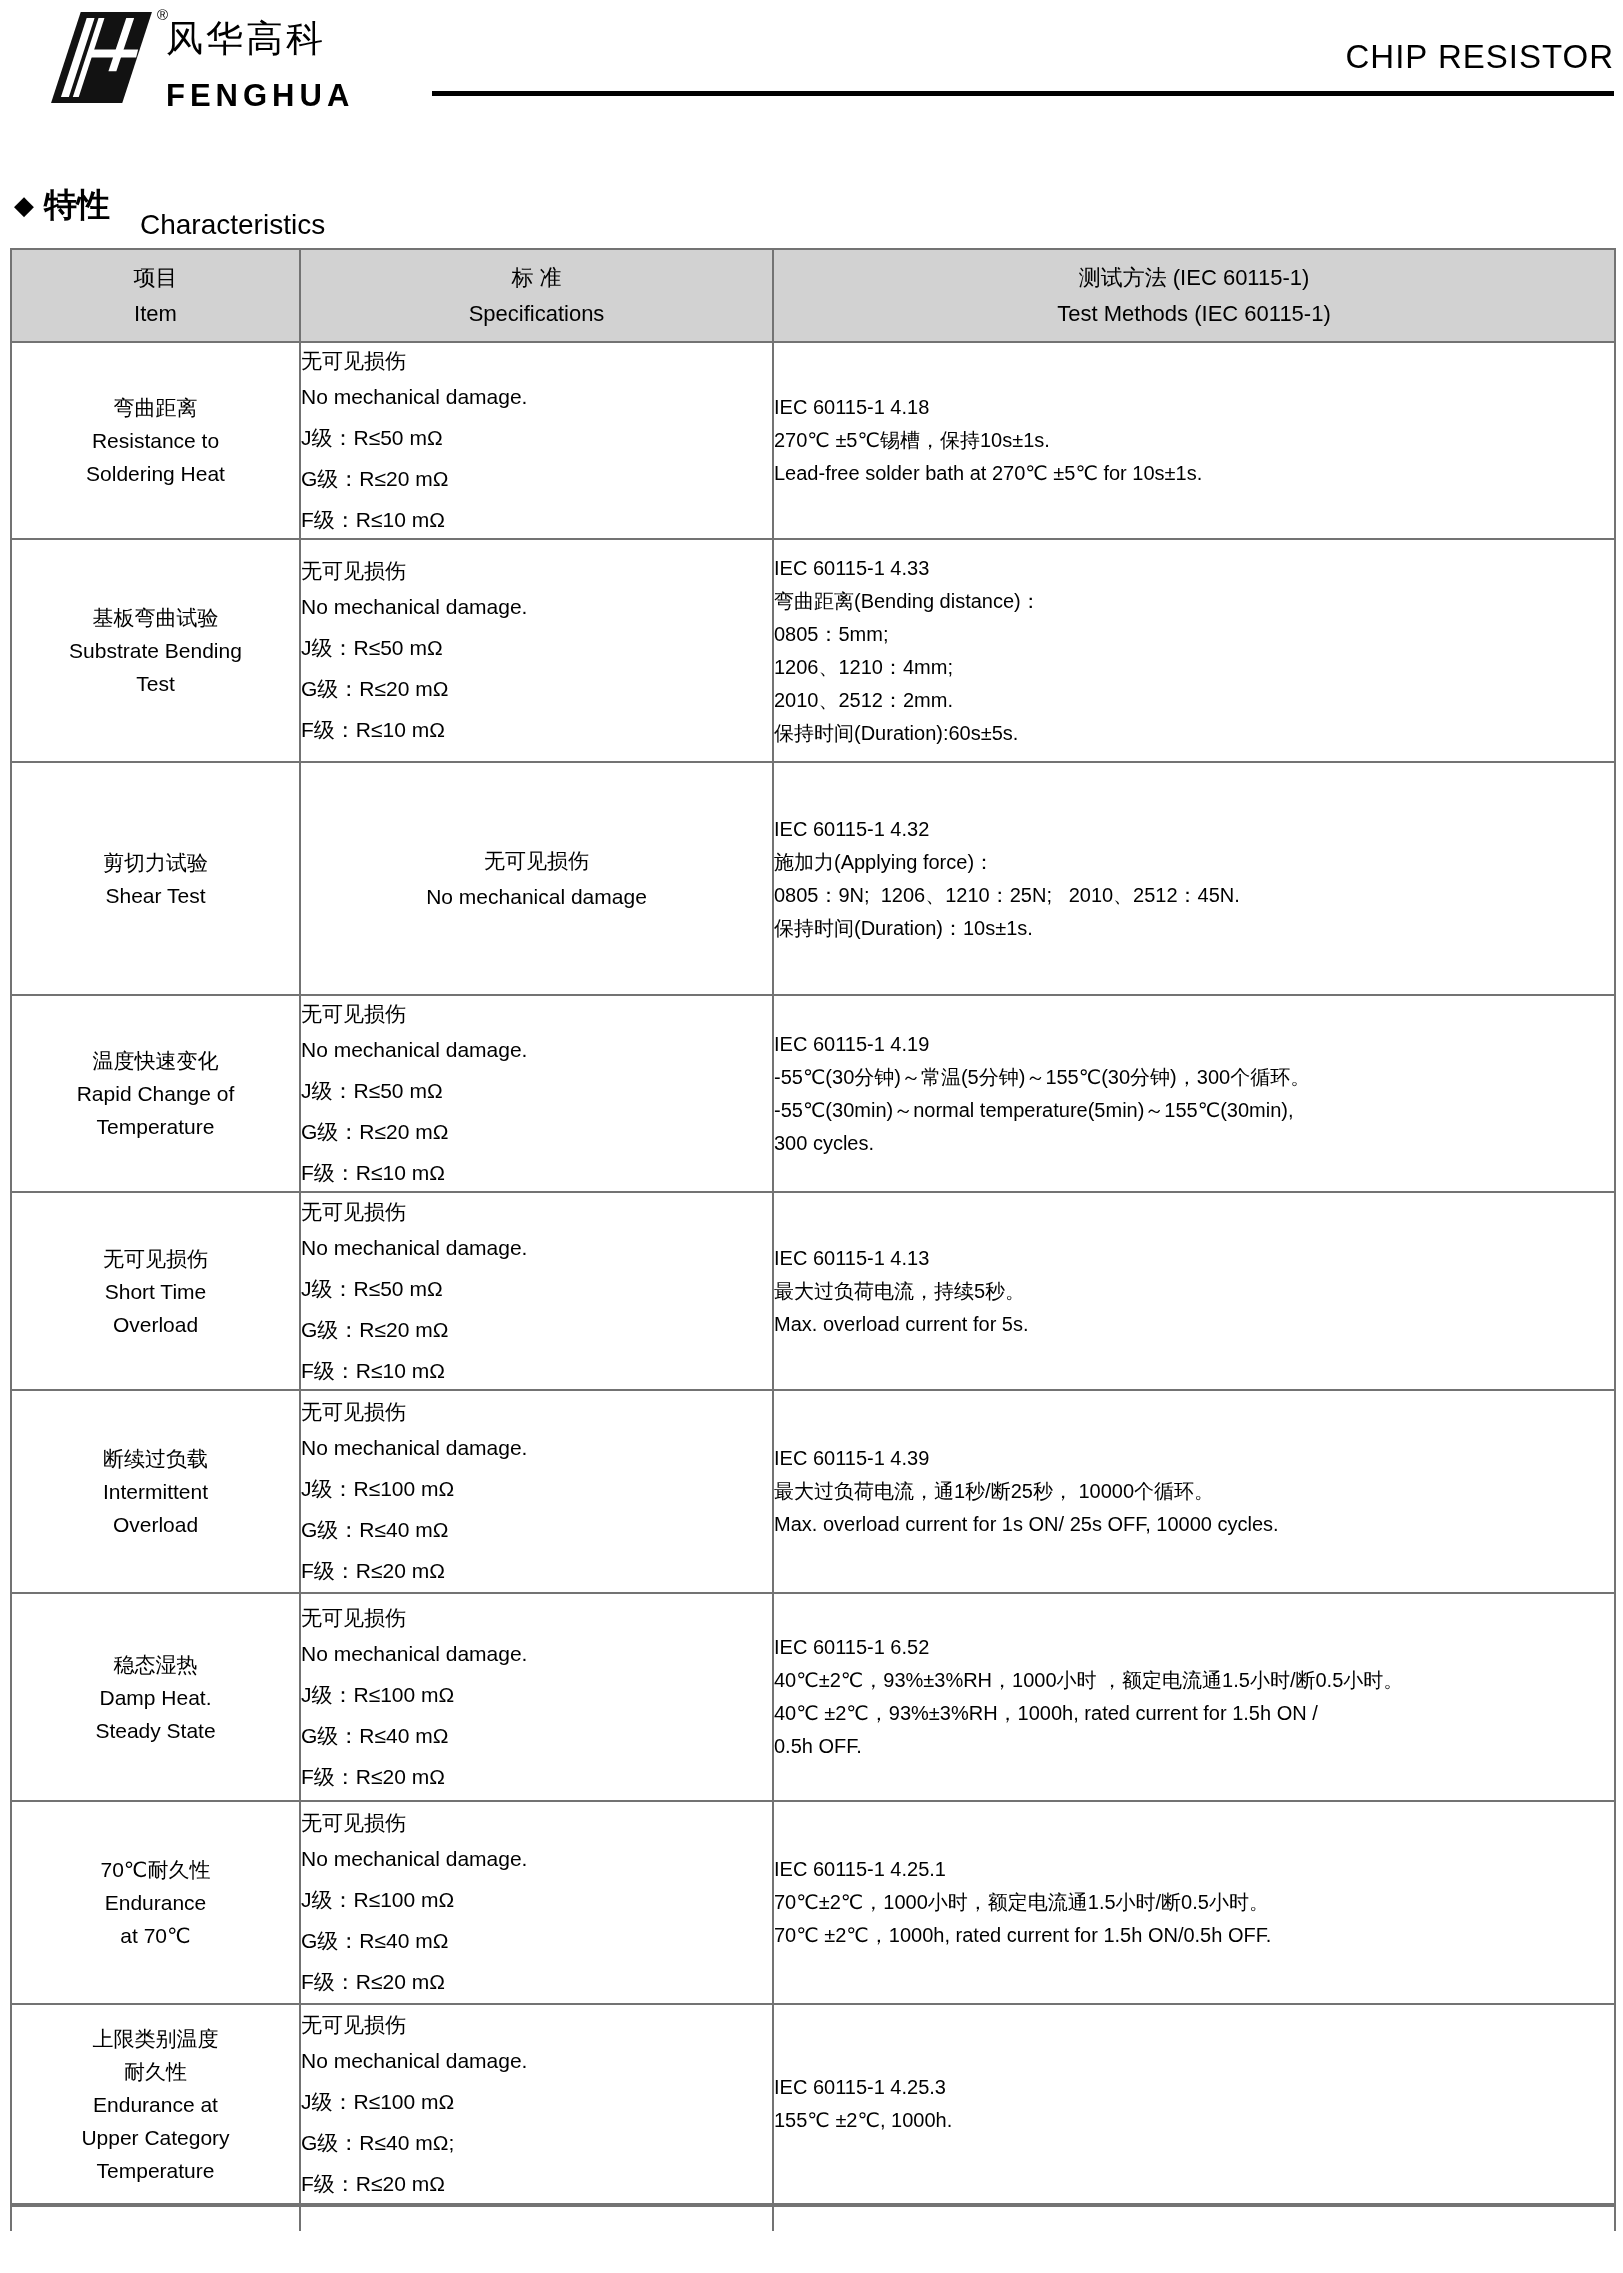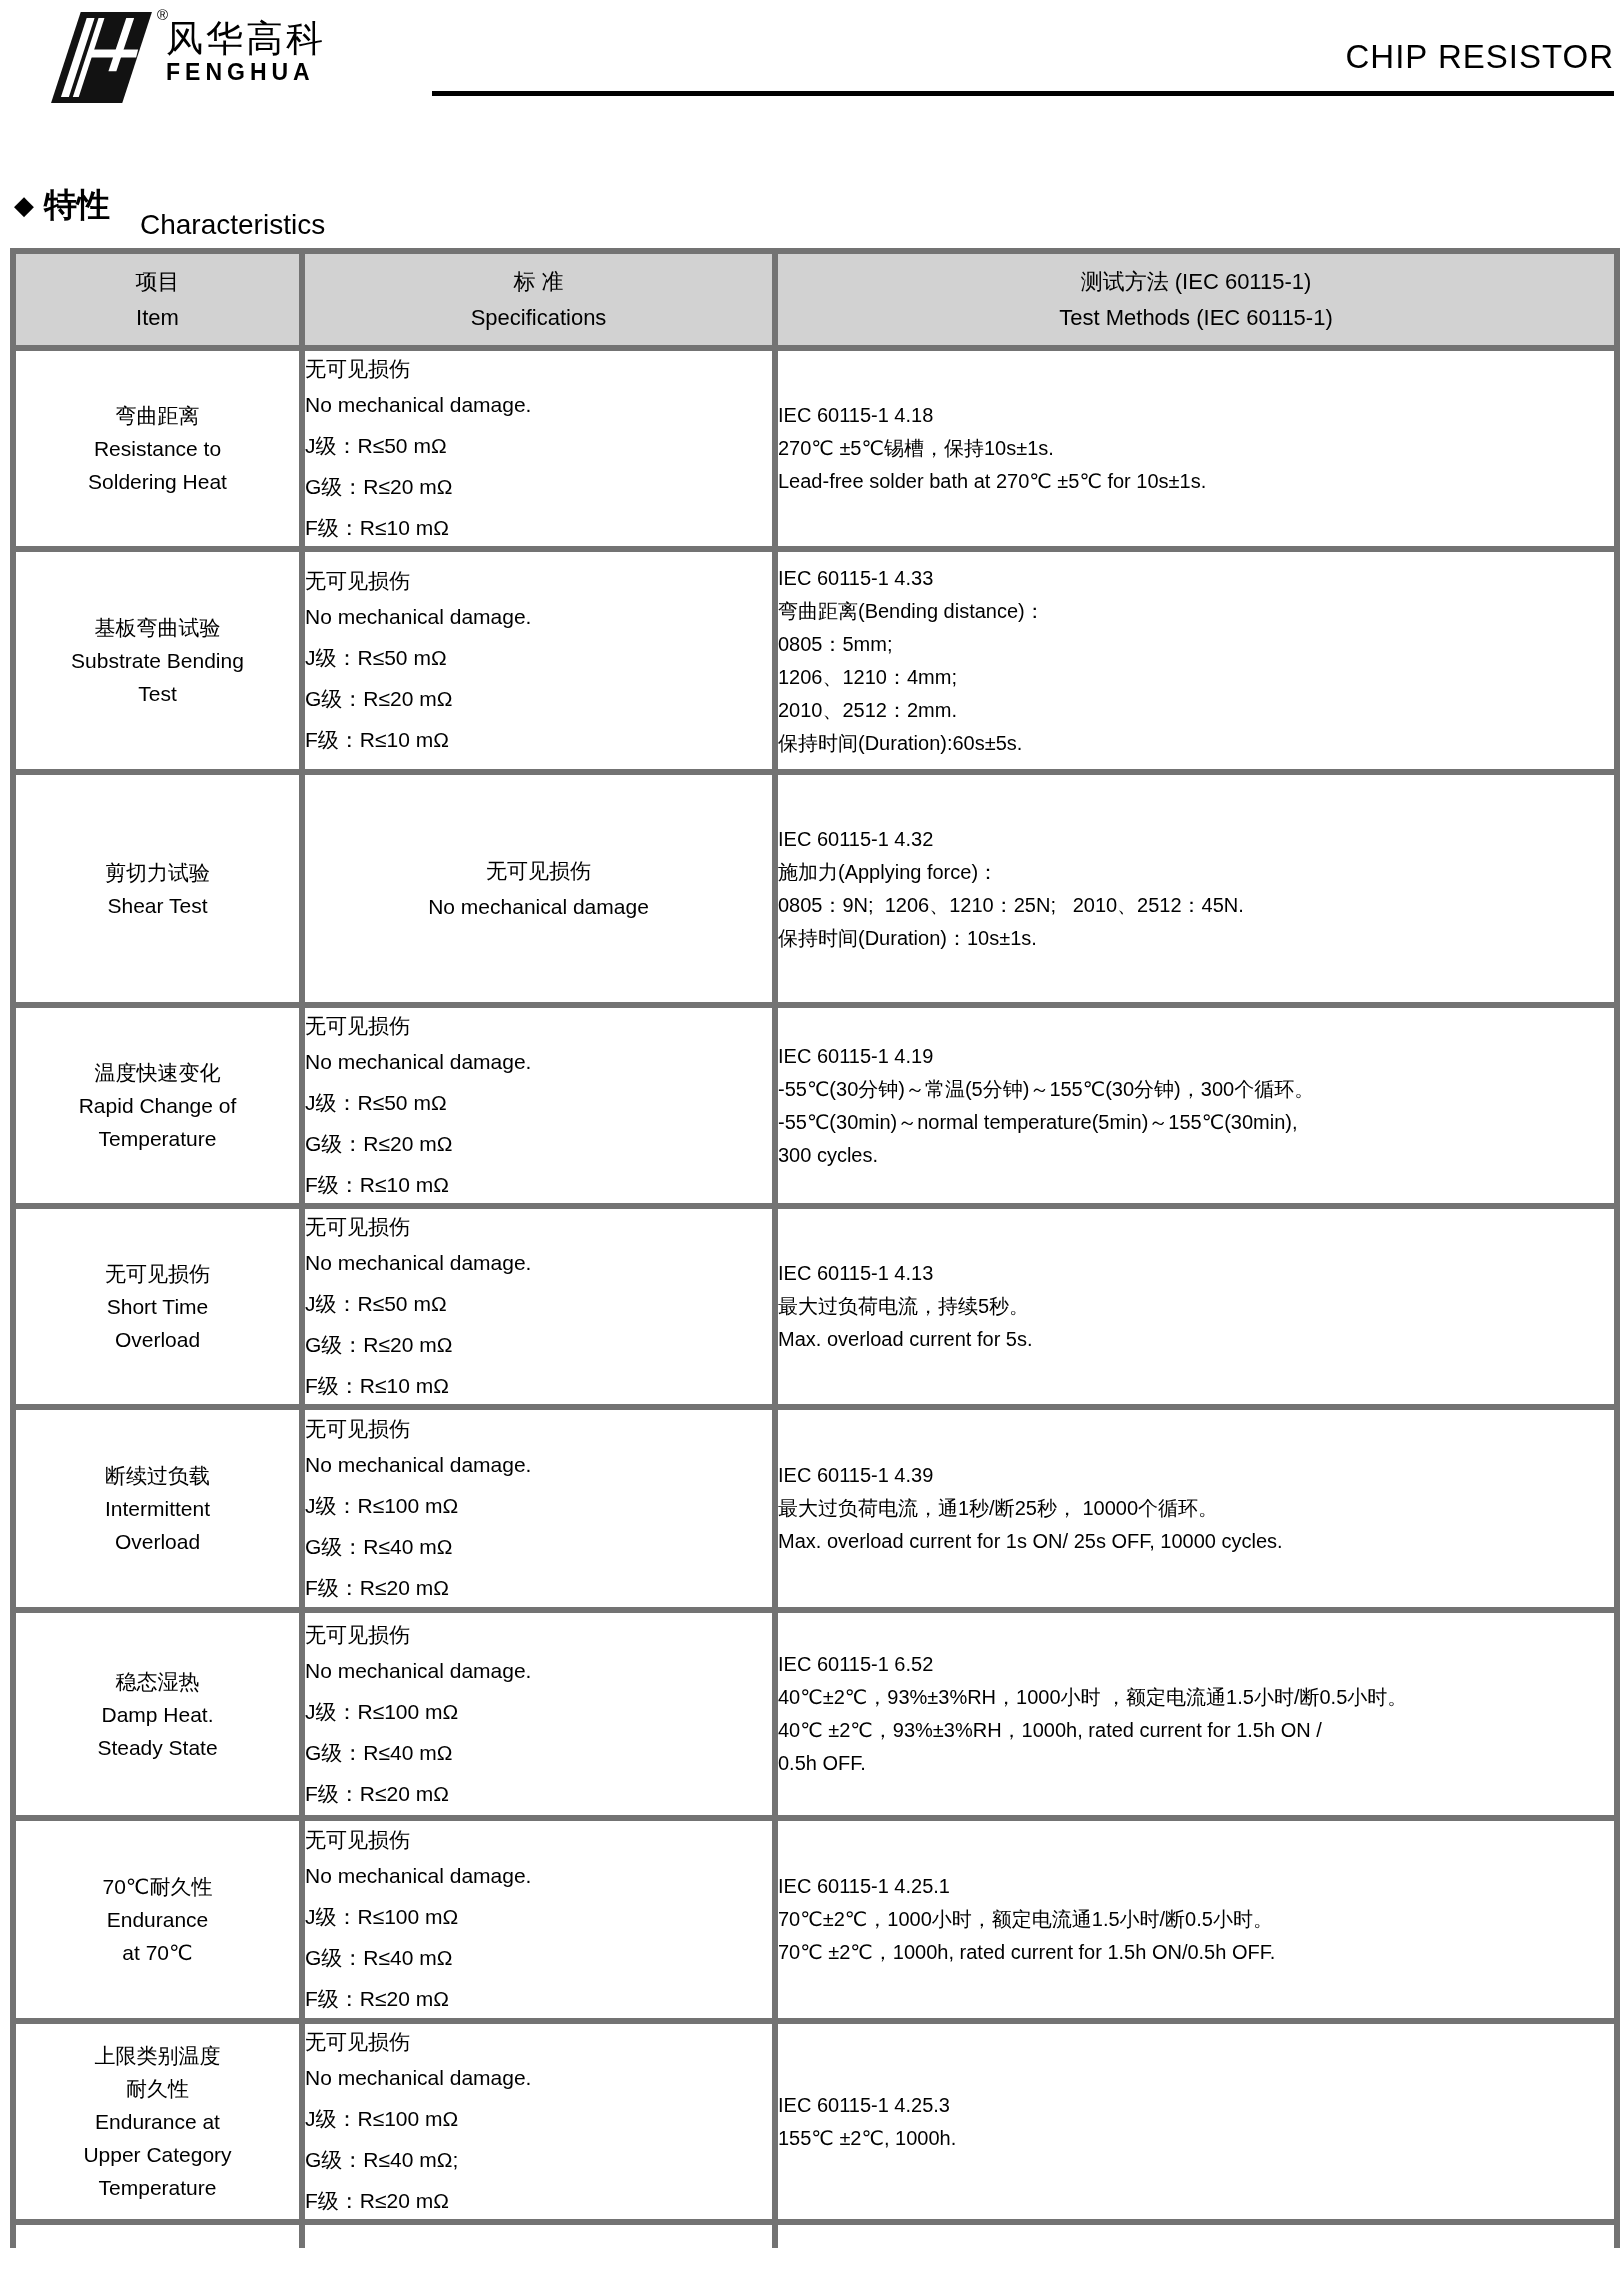--- a/index.html
+++ b/index.html
@@ -10,40 +10,40 @@
   }
 
   
   .page-header { position:relative; height:168px; }
   .brand { position:absolute; left:51px; top:12px; display:flex; align-items:flex-start; }
   .logo-mark { position:relative; width:101px; height:91px; }
   .logo-mark svg { display:block; }
   .reg { position:absolute; right:-16px; top:-6px; font-size:15px; }
   .brand-text { margin-left:14px; padding-top:8px; line-height:1; }
   .brand-cn { font-size:37px; font-weight:normal; letter-spacing:3px; }
-  .brand-en { font-size:23px; font-weight:bold; letter-spacing:5px; margin-top:4px; }
+  .brand-en { font-size:31px; font-weight:bold; letter-spacing:5px; margin-top:23px; }
   .doc-title { position:absolute; right:10px; top:38px; font-size:33px; letter-spacing:1px; }
   .header-rule { position:absolute; left:432px; right:10px; top:91px; height:5px; background:#000; }
 
   
   .section-title { margin:12px 0 0 14px; height:50px; display:flex; align-items:center; }
   .diamond { font-size:26px; margin-right:10px; }
   .title-cn { font-size:33px; font-weight:bold; margin-right:30px; }
   .title-en { font-size:28px;margin-top:39px; }
 
   
   table.char-table {
     border-collapse:collapse; table-layout:fixed;
     width:1604px; margin:18px 0 0 10px;
   }
   .char-table col.c1 { width:289px; }
   .char-table col.c2 { width:473px; }
   .char-table col.c3 { width:842px; }
   .char-table th, .char-table td {
-    border:6px solid #737373; padding:0; vertical-align:middle; overflow:hidden;
+    border:2px solid #737373; padding:0; vertical-align:middle; overflow:hidden;
   }
   .char-table thead th {
     background:#d2d2d2; height:91px; font-weight:normal;
     font-size:22px; text-align:center;
   }
   .char-table thead .th-line { line-height:36px; }
 
   .line { line-height:34px; white-space:pre; }
   .cell-item { text-align:center; font-size:21px; }
   .cell-item .line { line-height:33px; }

